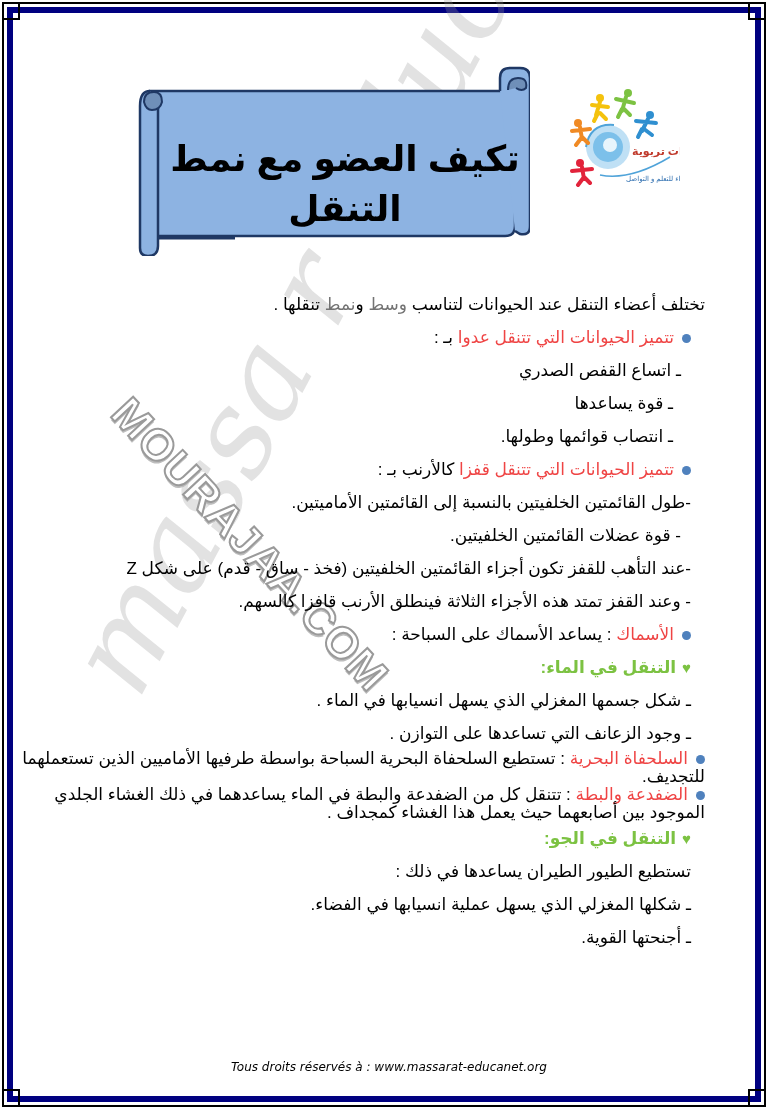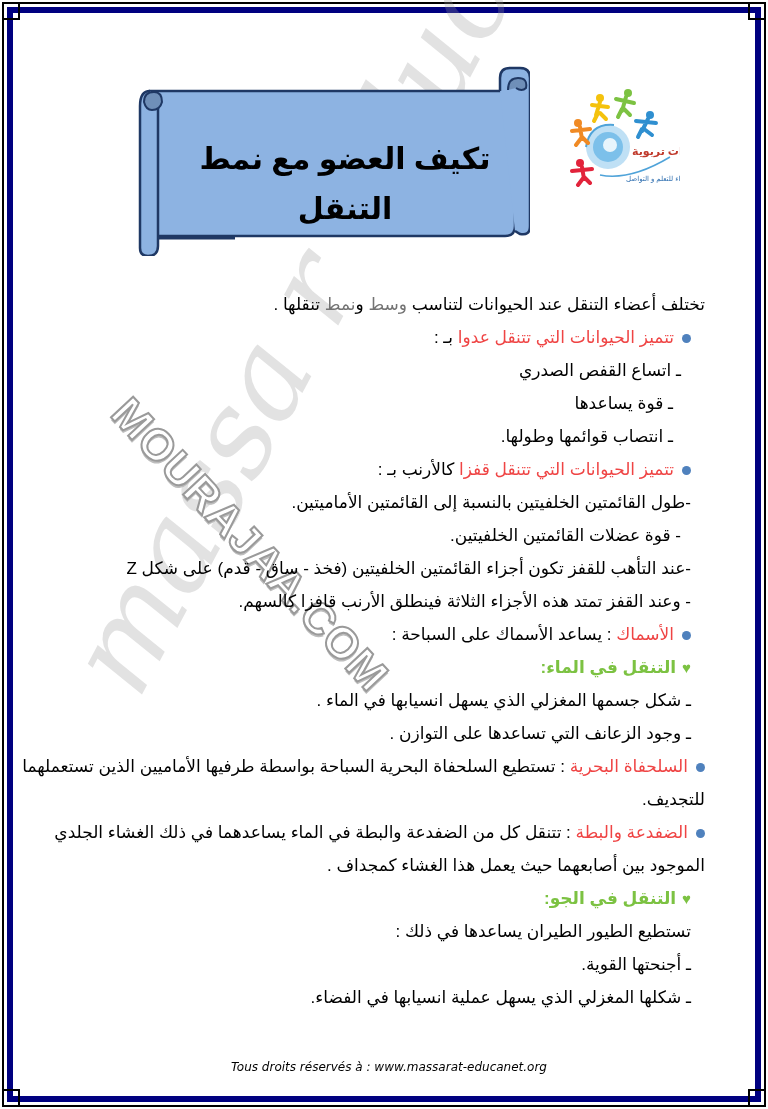--- a/index.html
+++ b/index.html
@@ -14,40 +14,40 @@
     .corner { position: absolute; width: 14px; height: 14px; border: 2px solid #000; }
     .corner.tl { left: 2px; top: 2px; }
     .corner.tr { right: 2px; top: 2px; }
     .corner.bl { left: 2px; bottom: 2px; }
     .corner.br { right: 2px; bottom: 2px; }
 
     
     .scroll { position: absolute; left: 130px; top: 66px; width: 400px; height: 190px; }
     .scroll svg { position: absolute; left: 0; top: 0; }
     .scroll-title { position: absolute; left: 40px; right: 10px; top: 68px; height: 50px;
-                    direction: rtl; text-align: center; font-weight: bold; font-size: 30px;
+                    direction: rtl; text-align: center; font-weight: bold; font-size: 36px;
                     color: #000; line-height: 50px; }
 
     
     .logo { position: absolute; left: 570px; top: 85px; width: 110px; height: 110px; }
 
     
     .wm-main { position: absolute; left: 120px; top: 380px; transform: rotate(47deg);
                transform-origin: left center; font-size: 44px; font-weight: bold;
                color: #fff; -webkit-text-stroke: 2px #9a9a9a; letter-spacing: 1px;
                text-shadow: 2px 2px 0 #bdbdbd; white-space: nowrap; }
     .wm-hand { position: absolute; left: 40px; top: 650px; transform: rotate(-62deg);
                transform-origin: left top; font-size: 120px; font-family: "DejaVu Serif", serif;
                font-style: italic; color: rgba(150,150,150,0.28); white-space: nowrap; }
 
     
     .content { position: absolute; left: 20px; right: 55px; top: 288px; direction: rtl;
                font-size: 17px; color: #000; }
     .line { height: 33px; line-height: 33px; white-space: nowrap; }
-    .line.wrap { white-space: normal; height: auto; line-height: 33px; text-align: right; }
+    .line.wrap { white-space: normal; height: auto; line-height: 18px; text-align: right; }
     .indent0 { padding-right: 8px; }
     .indent1 { padding-right: 22px; }
     .indent2 { padding-right: 32px; }
     .heading { color: #7cc242; font-weight: bold; }
     .heart { color: #7cc242; font-size: 15px; margin-left: 6px; }
     .blue { color: #ef4444; }
     .purple { color: #737373; }
     .bullet { display: inline-block; width: 9px; height: 9px; border-radius: 50%;
               background: #4f81bd; margin-left: 8px; vertical-align: middle; }
 
@@ -148,17 +148,17 @@
     <span class="bullet"></span><span class="blue">السلحفاة البحرية</span><span> : تستطيع السلحفاة البحرية السباحة بواسطة طرفيها الأماميين الذين تستعملهما للتجديف.</span>
   </div>
   <div class="line wrap indent0">
     <span class="bullet"></span><span class="blue">الضفدعة والبطة</span><span> : تتنقل كل من الضفدعة والبطة في الماء يساعدهما في ذلك الغشاء الجلدي الموجود بين أصابعهما حيث يعمل هذا الغشاء كمجداف .</span>
   </div>
 
   <div class="line indent1 heading">
     <span class="heart">♥</span><span>التنقل في الجو:</span>
   </div>
   <div class="line indent1">تستطيع الطيور الطيران يساعدها في ذلك :</div>
+  <div class="line indent1">ـ شكلها المغزلي الذي يسهل عملية انسيابها في الفضاء.</div>
   <div class="line indent1">ـ أجنحتها القوية.</div>
-  <div class="line indent1">ـ شكلها المغزلي الذي يسهل عملية انسيابها في الفضاء.</div>
 </div>
 
 <div class="footer">Tous droits réservés à : www.massarat-educanet.org</div>
 
 </body></html>

